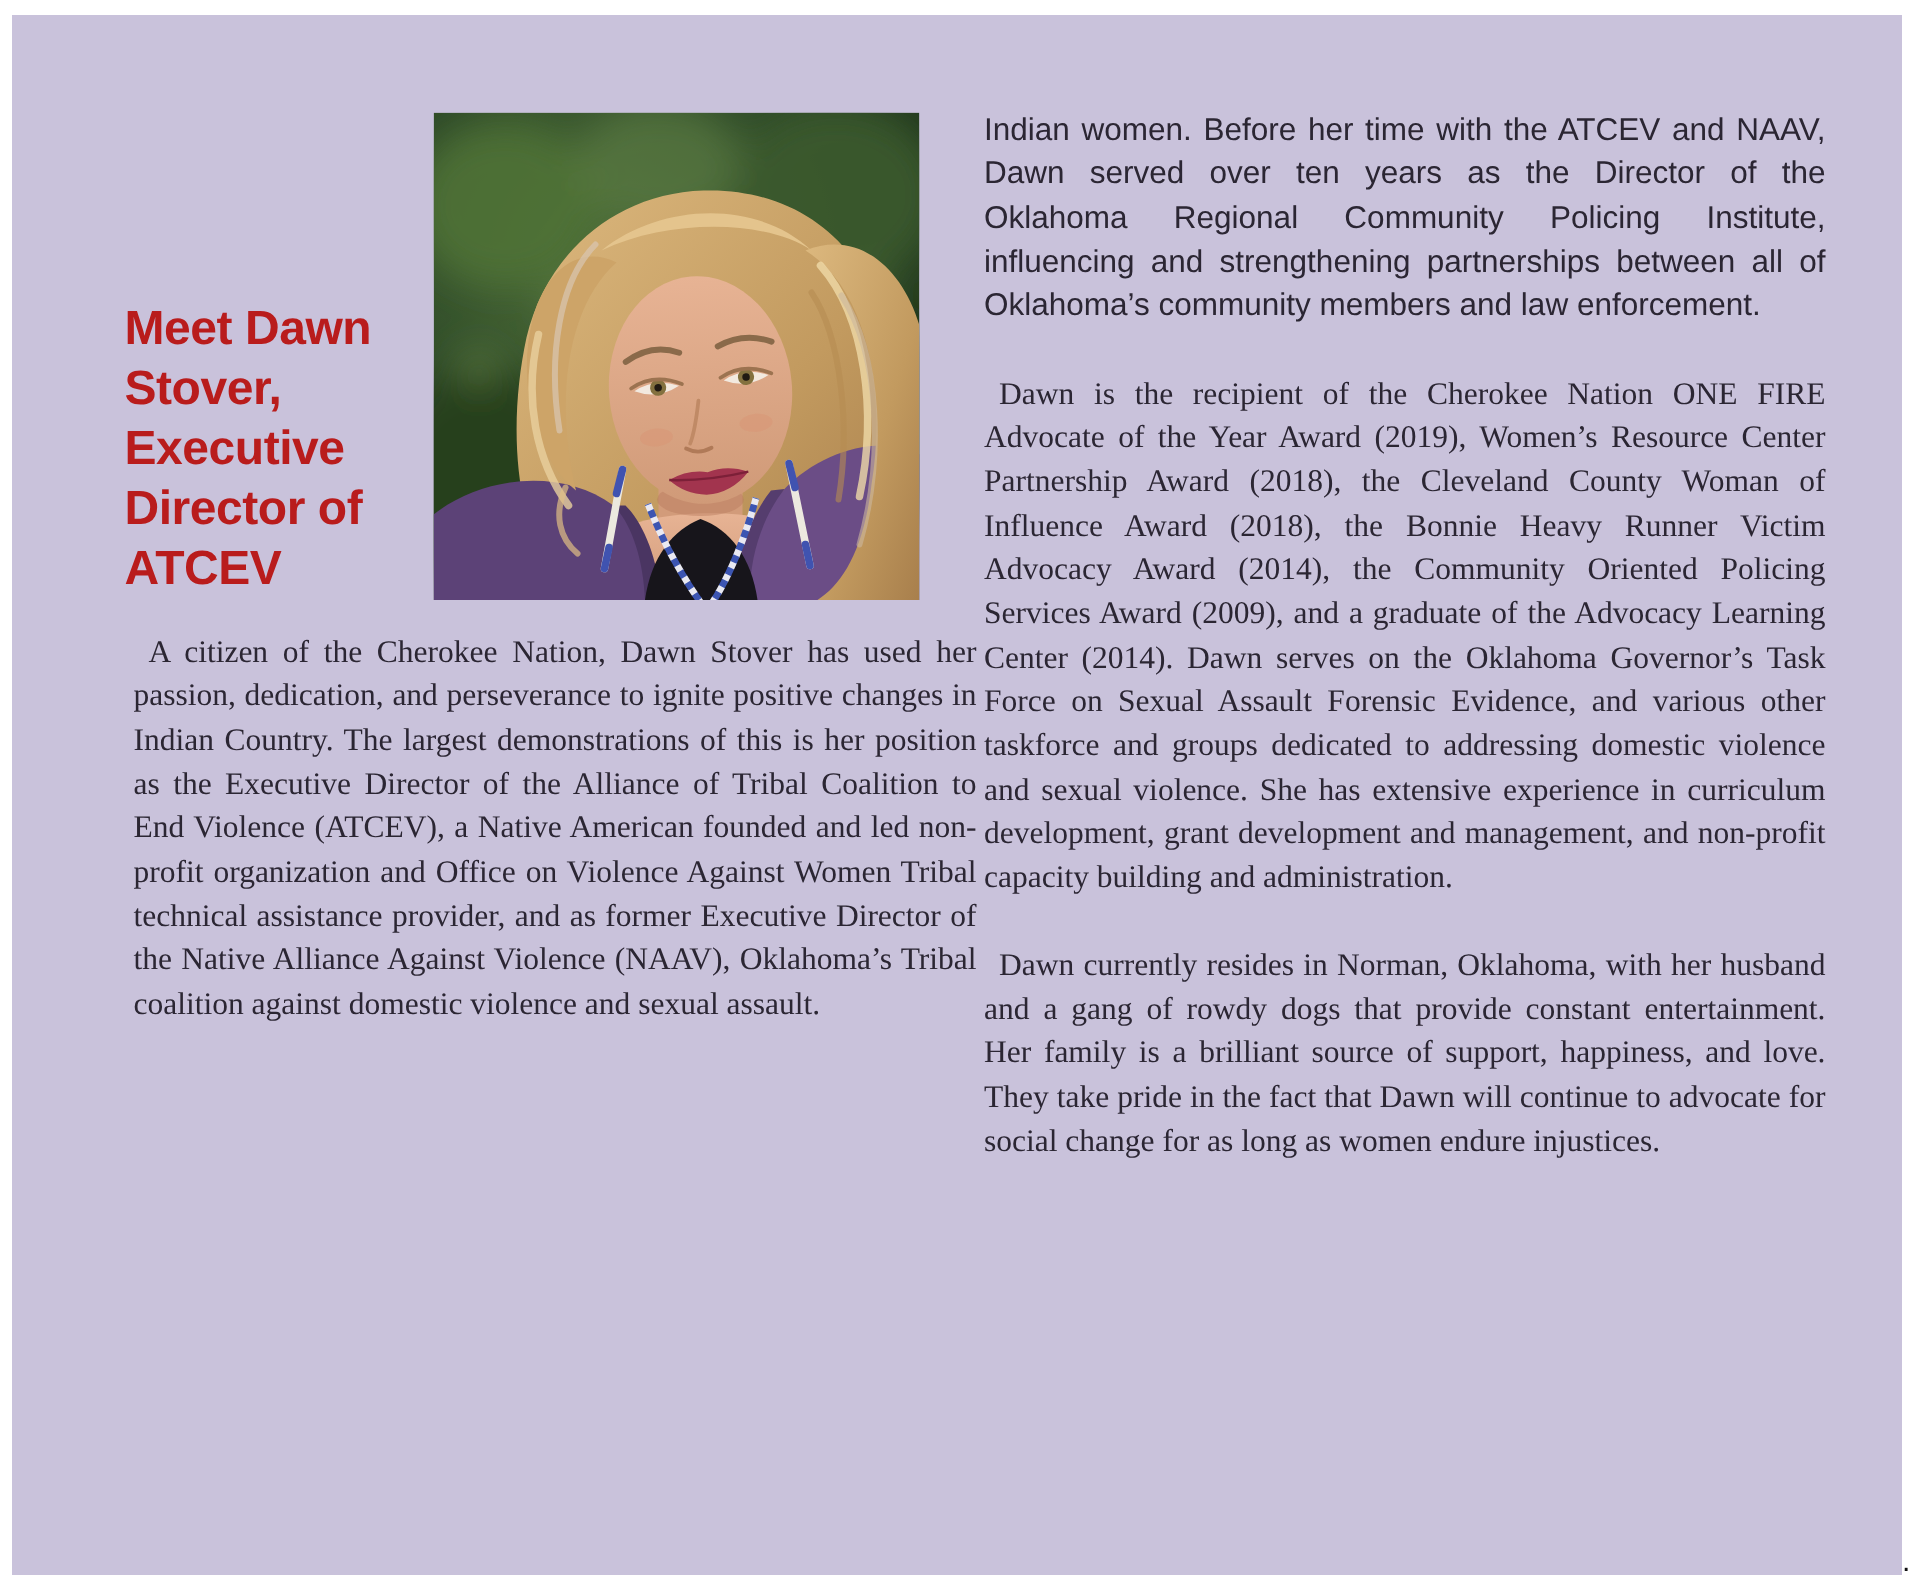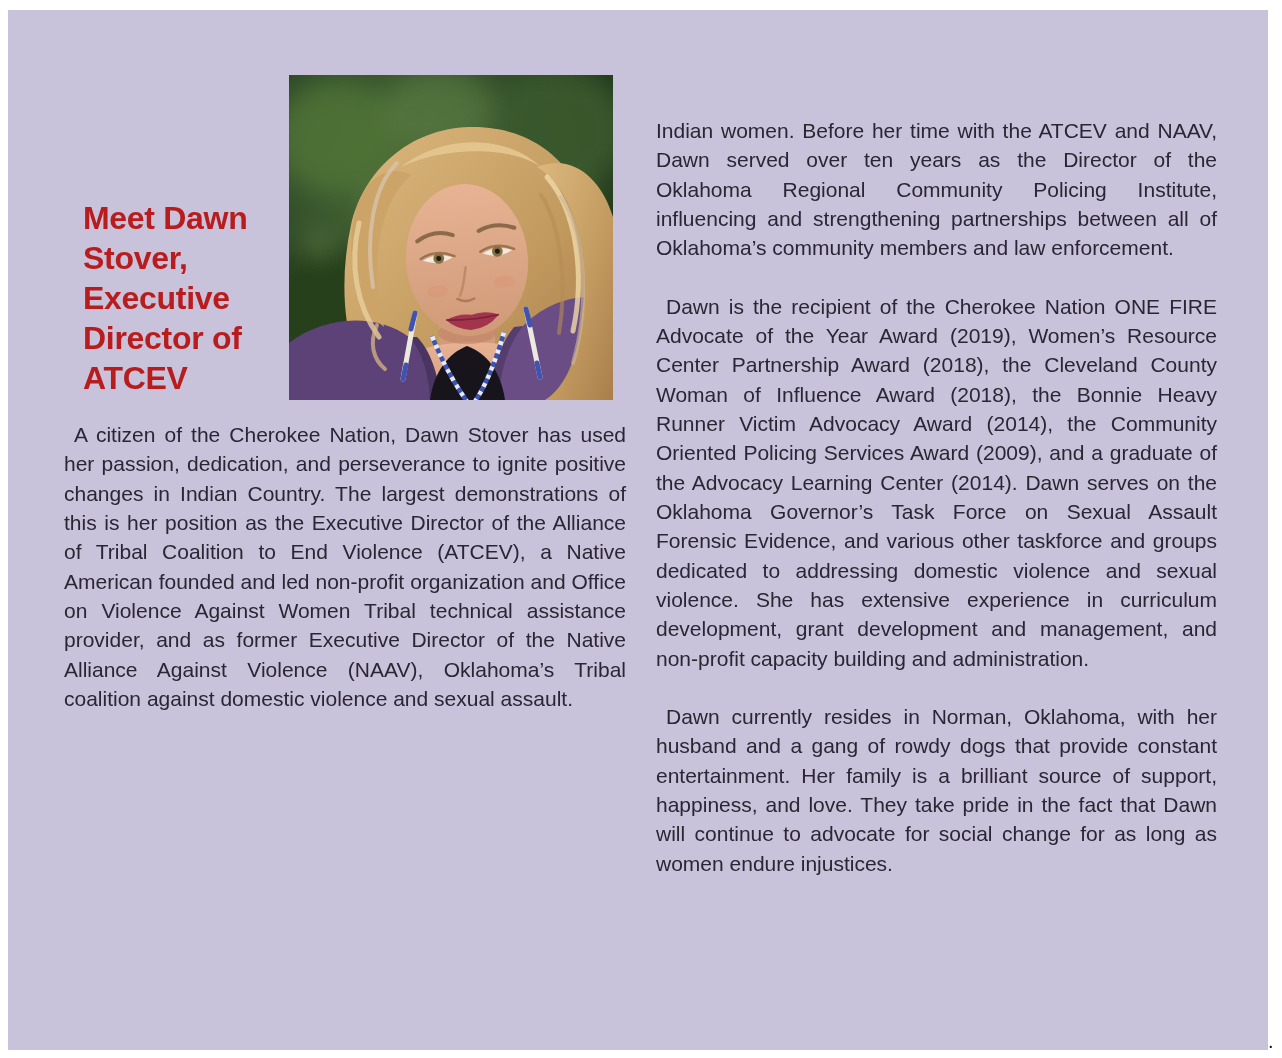--- a/index.html
+++ b/index.html
@@ -46,23 +46,23 @@
   }
   .photo-frame svg { display: block; }
   .col {
     position: absolute;
     font-size: 21px;
     line-height: 29.33px;
     color: #2b2633;
     text-align: justify;
   }
   .col p { margin: 0 0 29px 0; }
-  .col p.indent { text-indent: 10px; }
-  .col-left  { left: 56px;  top: 410px; width: 562px; }
-  .col-right { left: 648px; top: 62px;  width: 561px; margin-top: 44px; }
+  .col p.indent { text-indent: 10px; font-family: Liberation Serif, serif; }
+  .col-left  { left: 81px;  top: 410px; width: 562px; }
+  .col-right { left: 648px; top: 62px;  width: 561px; }
   .trailing-period {
     position: absolute;
     left: 1268px;
     top: 1030px;
     font-size: 20px;
     color: #111111;
   }
 </style>
 </head>
 <body>

